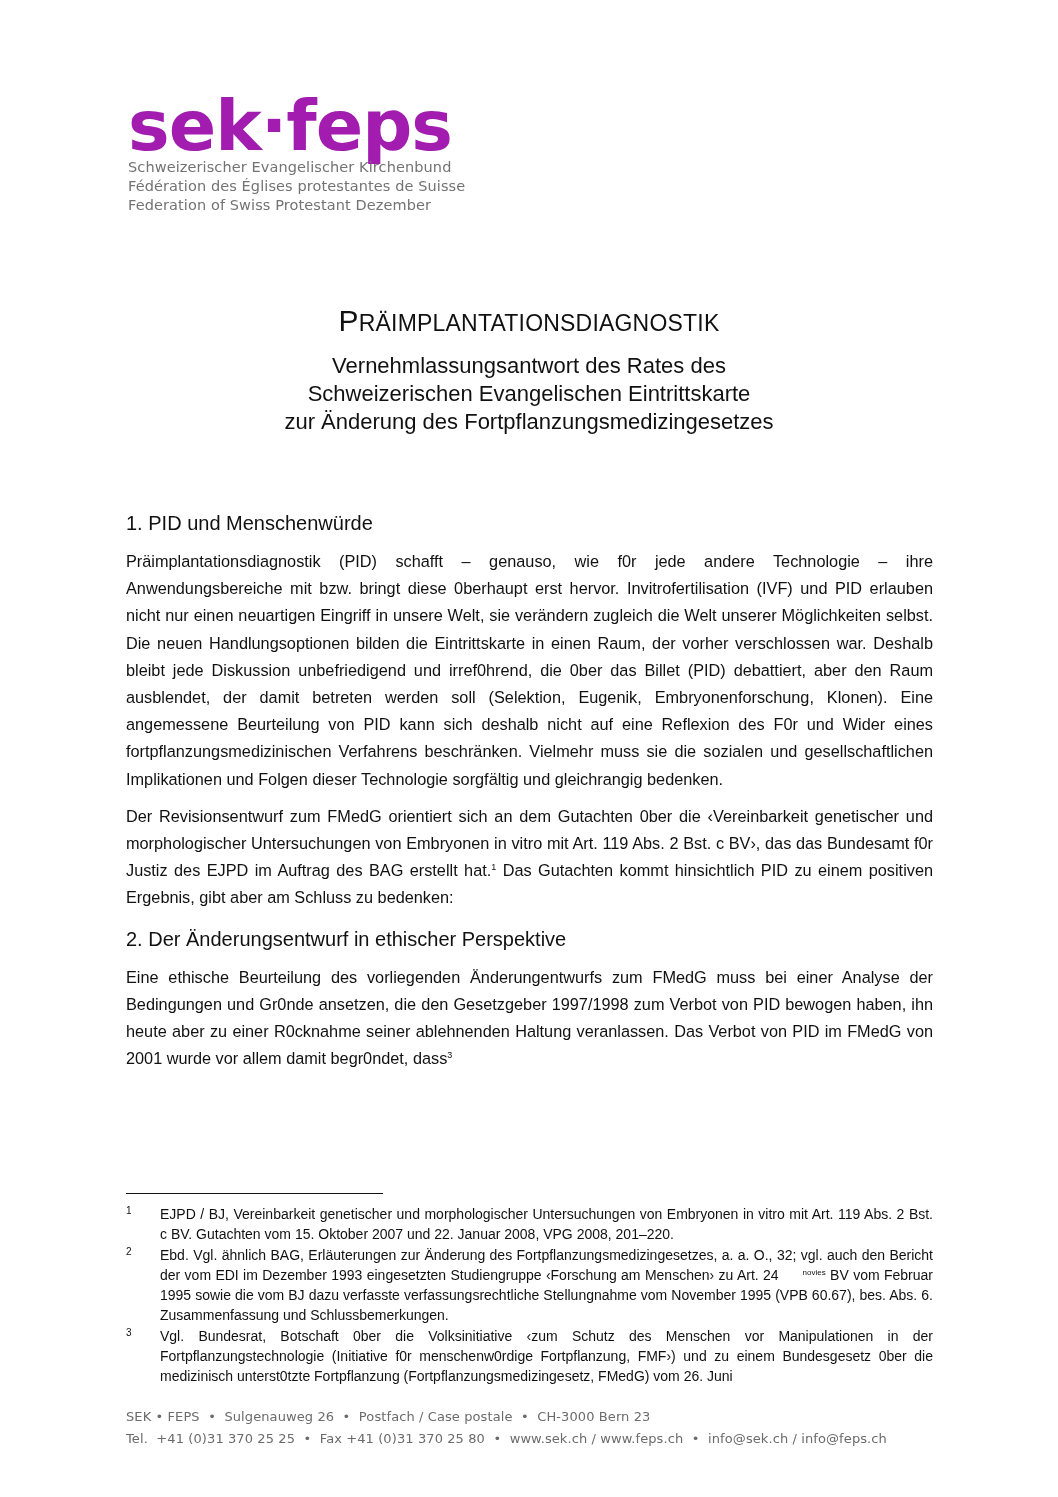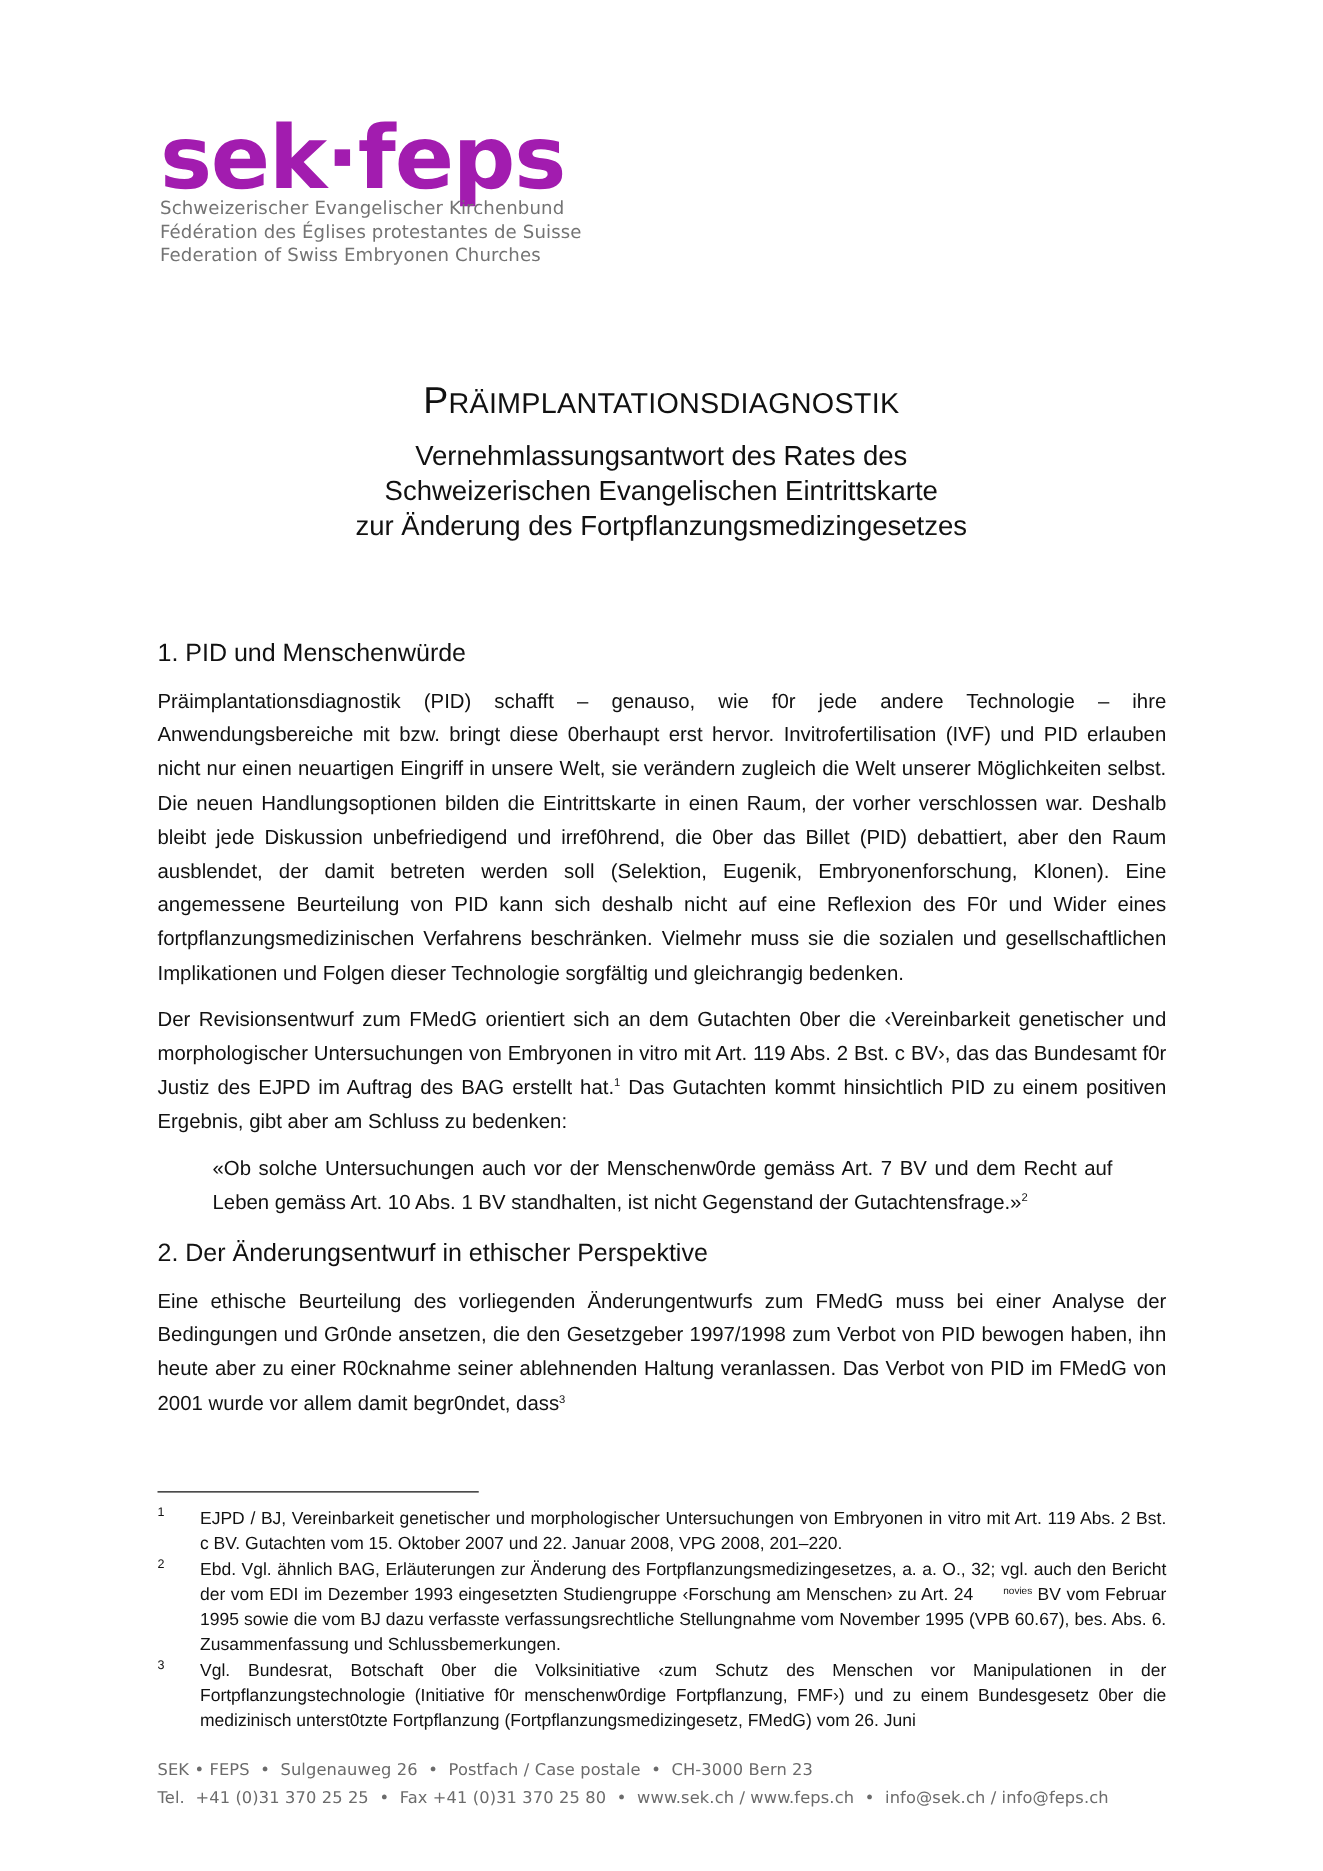--- a/index.html
+++ b/index.html
@@ -26,38 +26,37 @@
     .fn-text sup { font-size: 8px; vertical-align: 5px; margin-left: 24px; }
     .page-footer { position: absolute; left: 126px; top: 1406px; font-family: "DejaVu Sans", sans-serif; font-size: 13px; color: #6b6b6b; line-height: 22px; letter-spacing: 0.1px; }
   </style>
 </head>
 <body>
 
 <div class="logo">
   <div class="logo-mark">sek·feps</div>
   <div class="logo-sub">Schweizerischer Evangelischer Kirchenbund</div>
   <div class="logo-sub" style="margin-top:0">Fédération des Églises protestantes de Suisse</div>
-  <div class="logo-sub" style="margin-top:0">Federation of Swiss Embryonen Churches</div>
+  <div class="logo-sub" style="margin-top:0">Federation of Swiss Protestant Dezember</div>
 </div>
 
 <div class="title-block">
   <h1 class="doc-title"><span>P</span><span class="sc">RÄIMPLANTATIONSDIAGNOSTIK</span></h1>
   <div class="doc-subtitle">
     <div>Vernehmlassungsantwort des Rates des</div>
     <div>Schweizerischen Evangelischen Eintrittskarte</div>
     <div>zur Änderung des Fortpflanzungsmedizingesetzes</div>
   </div>
 </div>
 
 <div class="content">
   <section>
     <h2>1. PID und Menschenwürde</h2>
     <p class="body">Präimplantationsdiagnostik (PID) schafft – genauso, wie f0r jede andere Technologie – ihre Anwendungsbereiche mit bzw. bringt diese 0berhaupt erst hervor. Invitrofertilisation (IVF) und PID erlauben nicht nur einen neuartigen Eingriff in unsere Welt, sie verändern zugleich die Welt unserer Möglichkeiten selbst. Die neuen Handlungsoptionen bilden die Eintrittskarte in einen Raum, der vorher verschlossen war. Deshalb bleibt jede Diskussion unbefriedigend und irref0hrend, die 0ber das Billet (PID) debattiert, aber den Raum ausblendet, der damit betreten werden soll (Selektion, Eugenik, Embryonenforschung, Klonen). Eine angemessene Beurteilung von PID kann sich deshalb nicht auf eine Reflexion des F0r und Wider eines fortpflanzungsmedizinischen Verfahrens beschränken. Vielmehr muss sie die sozialen und gesellschaftlichen Implikationen und Folgen dieser Technologie sorgfältig und gleichrangig bedenken.</p>
     <p class="body"><span>Der Revisionsentwurf zum FMedG orientiert sich an dem Gutachten 0ber die ‹Vereinbarkeit genetischer und morphologischer Untersuchungen von Embryonen in vitro mit Art. 119 Abs. 2 Bst. c BV›, das das Bundesamt f0r Justiz des EJPD im Auftrag des BAG erstellt hat.</span><sup>1</sup><span> Das Gutachten kommt hinsichtlich PID zu einem positiven Ergebnis, gibt aber am Schluss zu bedenken:</span></p>
-    <p class="quote"><span>«Ob solche Untersuchungen auch vor der Menschenw0rde gemäss Art. 7 BV und dem Recht auf Leben gemäss Art. 10 Abs. 1 BV standhalten, ist nicht Gegenstand der Gutachtensfrage.»</span><sup>2</sup></p>
   </section>
   <section class="section2">
     <h2>2. Der Änderungsentwurf in ethischer Perspektive</h2>
     <p class="body"><span>Eine ethische Beurteilung des vorliegenden Änderungentwurfs zum FMedG muss bei einer Analyse der Bedingungen und Gr0nde ansetzen, die den Gesetzgeber 1997/1998 zum Verbot von PID bewogen haben, ihn heute aber zu einer R0cknahme seiner ablehnenden Haltung veranlassen. Das Verbot von PID im FMedG von 2001 wurde vor allem damit begr0ndet, dass</span><sup>3</sup></p>
   </section>
 </div>
 
 <div class="fn-rule"></div>
 
 <div class="footnotes">

